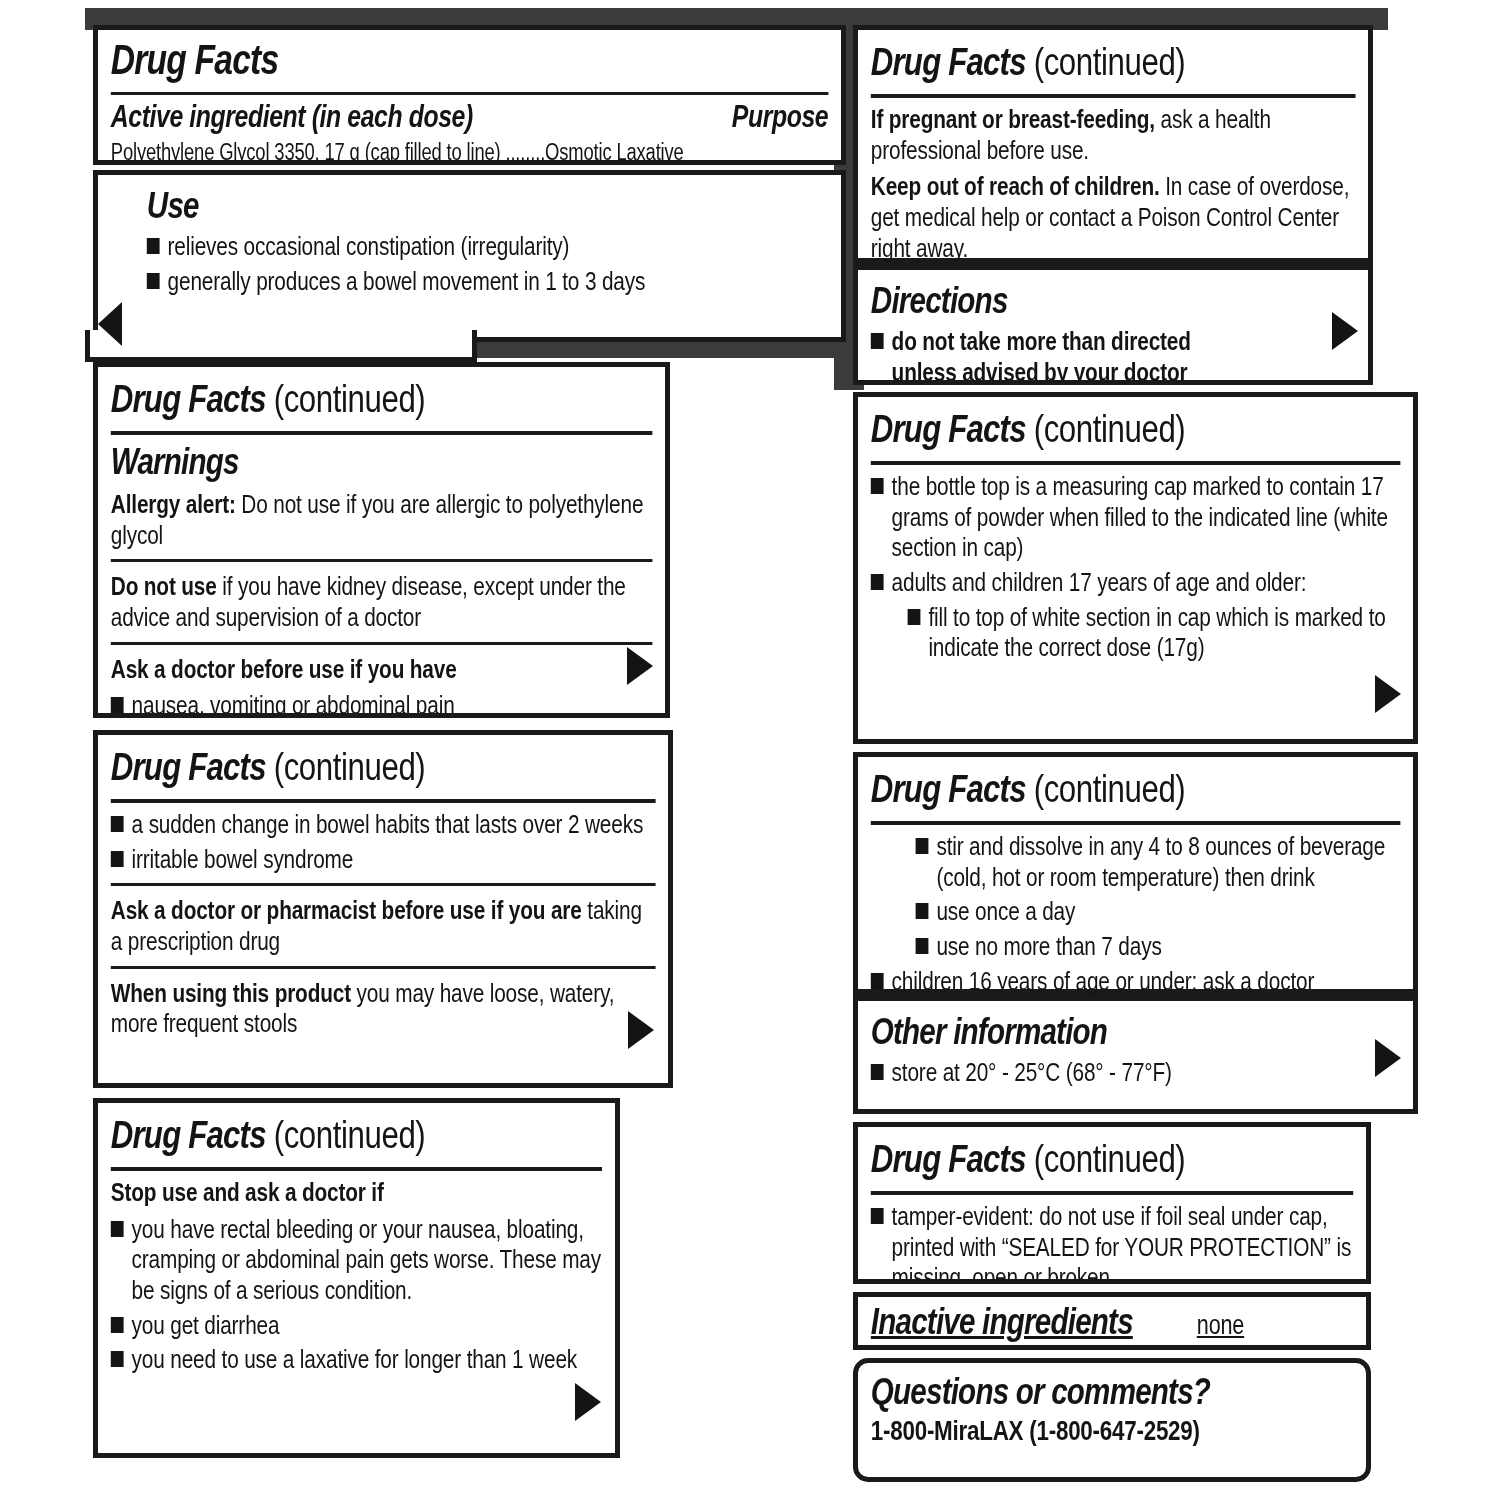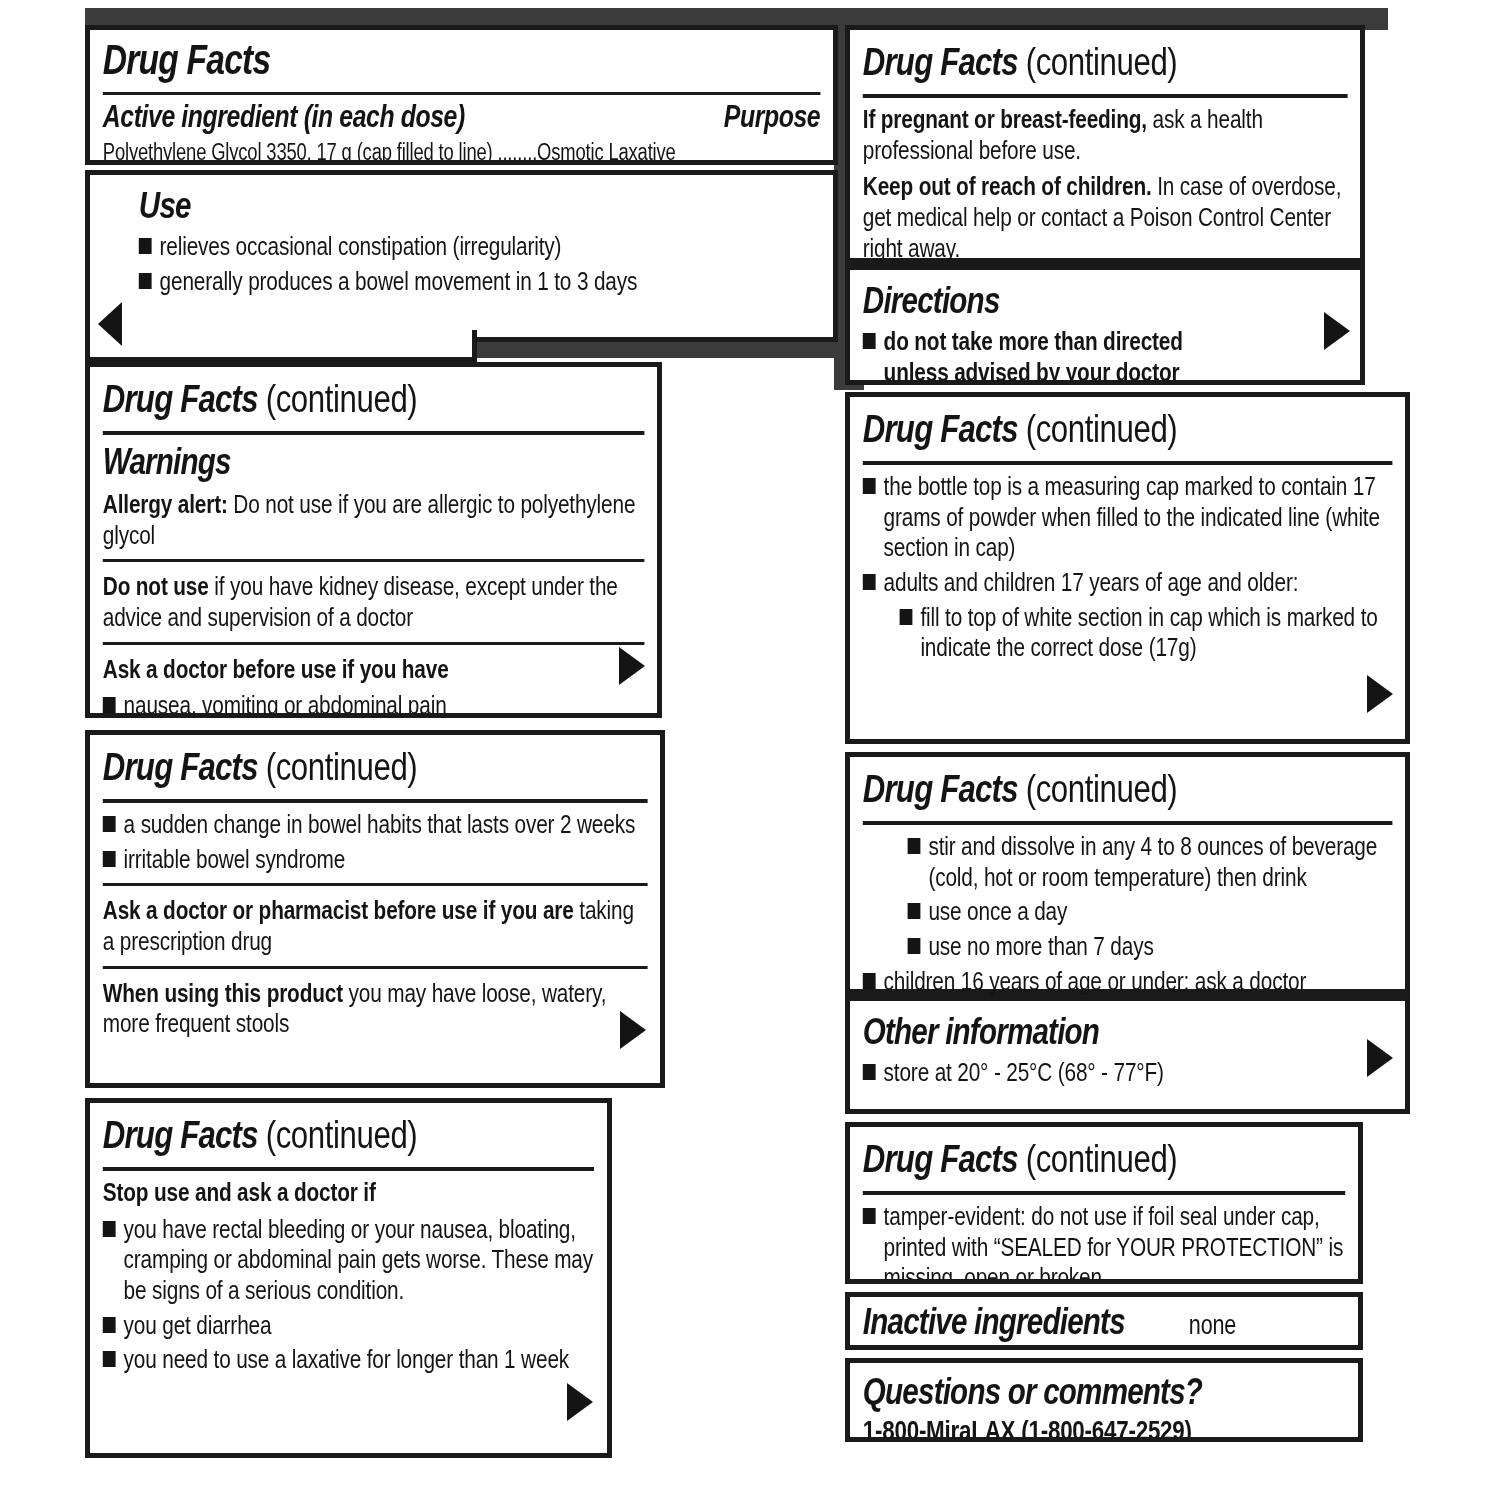--- a/index.html
+++ b/index.html
@@ -1,20 +1,20 @@
 <!DOCTYPE html>
 <html><head>
 <meta charset="utf-8">
 <style>
   html,body { margin:0; padding:0; background:#ffffff; }
   body { width:1500px; height:1500px; position:relative; font-family:"Liberation Sans", sans-serif; color:#141414; overflow:hidden; }
 
   .band { position:absolute; background:#3b3b3b; z-index:1; }
 
-  .panel { position:absolute; background:#fff; border:5px solid #1a1a1a; box-sizing:border-box; overflow:hidden; z-index:2; }
+  .panel { position:absolute; background:#fff; border:5px solid #1a1a1a; box-sizing:border-box; overflow:hidden; z-index:2;margin-left:8px; }
 
   
   .cond { transform:scaleX(0.8); transform-origin:top left; width:125%; }
 
   .sec { padding:6px 16px 8px 16px; box-sizing:border-box; }
 
   .hdr { font-size:39px; font-weight:bold; font-style:italic; letter-spacing:-1px;
          border-bottom:4px solid #1a1a1a; padding:4px 0 10px 0; margin-bottom:6px; white-space:nowrap; }
   .hdr .hc { font-style:normal; font-weight:normal; letter-spacing:-0.5px; }
 
@@ -230,31 +230,31 @@
     <div class="sec">
       <div class="hdr"><span class="hb">Drug Facts</span> <span class="hc">(continued)</span></div>
       <div class="bul">
         <span class="sq"></span>
         <span class="tx">tamper-evident: do not use if foil seal under cap, printed with “SEALED for YOUR PROTECTION” is missing, open or broken</span>
       </div>
     </div>
   </div>
 </div>
 
-<div class="panel" style="left:845px; top:1292px; width:518px; height:58px;">
+<div class="panel" style="left:845px; top:1292px; width:518px; height:58px;text-decoration:underline;">
   <div class="cond">
     <div class="sec" style="padding-top:4px;">
       <div class="inrow">
         <span class="stitle" style="margin:0;">Inactive ingredients</span>
         <span class="val">none</span>
       </div>
     </div>
   </div>
 </div>
 
-<div class="panel" style="left:845px; top:1358px; width:518px; height:84px;">
+<div class="panel" style="left:845px; top:1358px; width:518px; height:124px;border-radius:15px;">
   <div class="cond">
     <div class="sec" style="padding-top:4px;">
       <div class="stitle" style="margin-bottom:0;">Questions or comments?</div>
       <div class="phone">1-800-MiraLAX (1-800-647-2529)</div>
     </div>
   </div>
 </div>
 
 </body></html>

